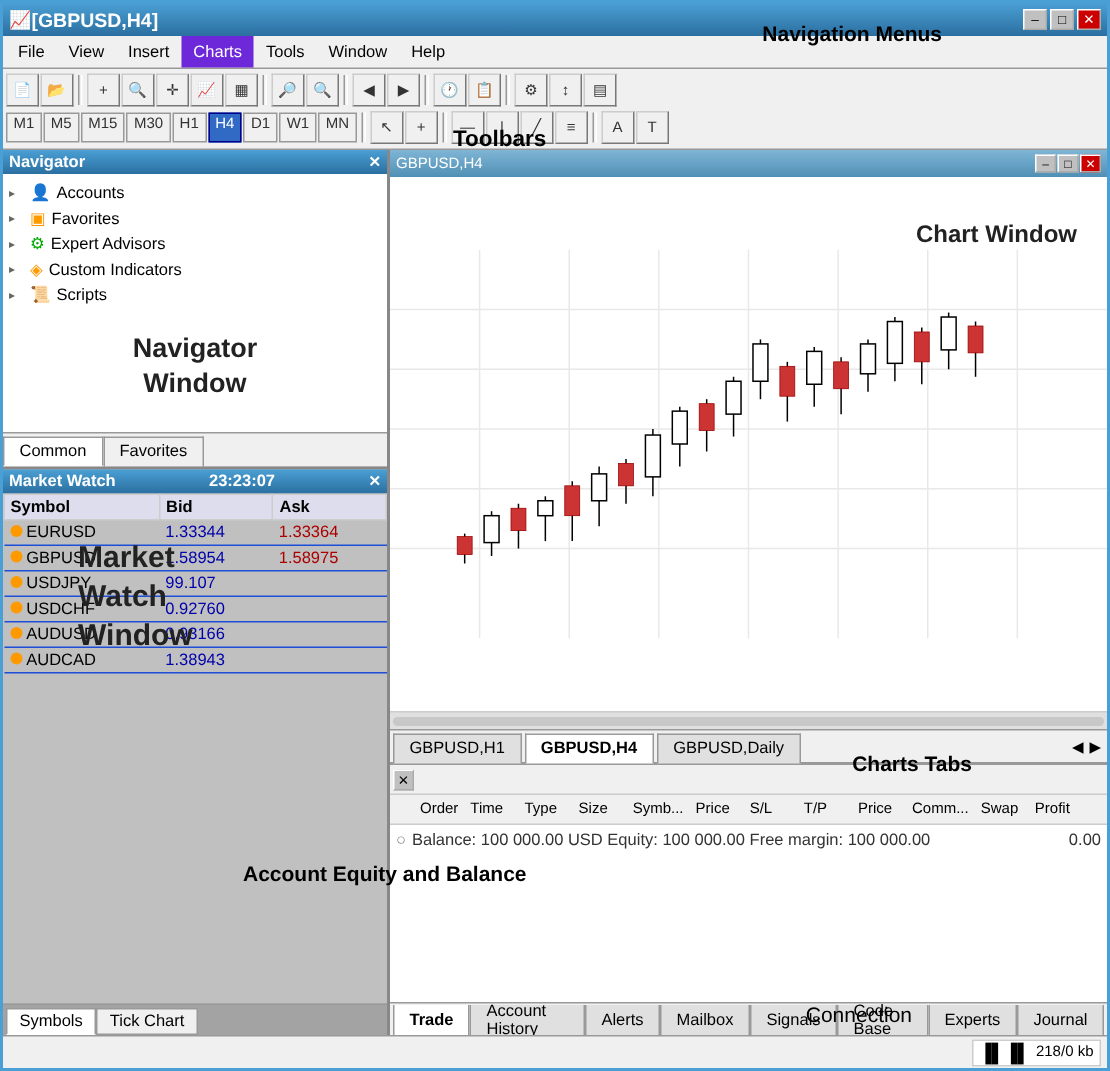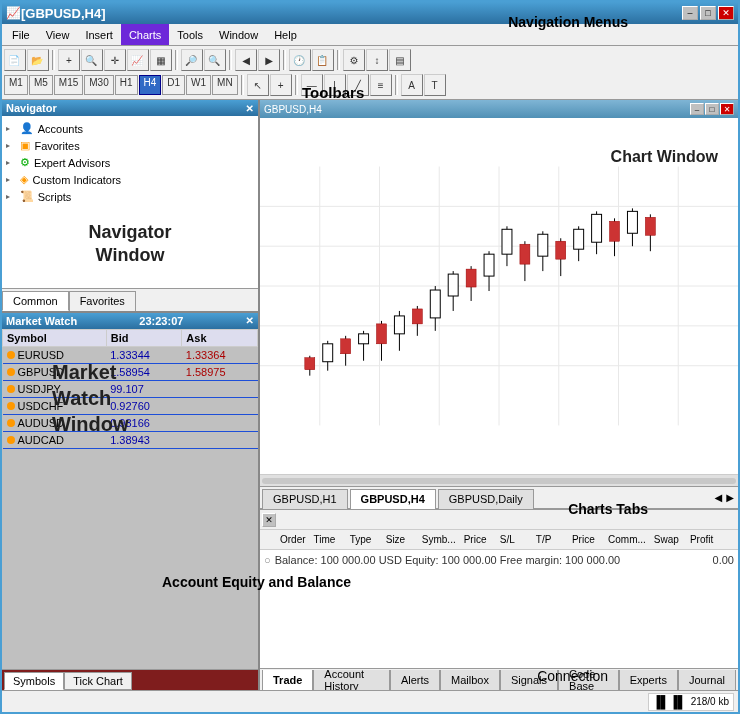--- a/index.html
+++ b/index.html
@@ -120,21 +120,21 @@
     .mw-table { width: 100%; border-collapse: collapse; font-size: 11px; }
     .mw-table th { background: #dde; padding: 2px 4px; border: 1px solid #ccc; text-align: left; }
     .mw-table td { padding: 2px 4px; border-bottom: 1px solid #1d4ed8; }
     .symbol-dot { display: inline-block; width: 8px; height: 8px; border-radius: 50%; background: #f90; margin-right: 3px; }
     .bid-val { color: #00a; }
     .ask-val { color: #a00; }
 
     .mw-tabs {
       display: flex;
       border-top: 1px solid #999;
-      background: #7f1d1d;
+      background: #a3a3a3;
       padding: 2px 2px 0;
       text-align: center;
     }
     .mw-tab { padding: 2px 8px; cursor: pointer; font-size: 11px; border: 1px solid #999; background: #f0f0f0; }
     .mw-tab.active { background: white; border-bottom: 1px solid white; }
     .chart-canvas {
       flex: 1;
       background: #fff;
       position: relative;
       overflow: hidden;

